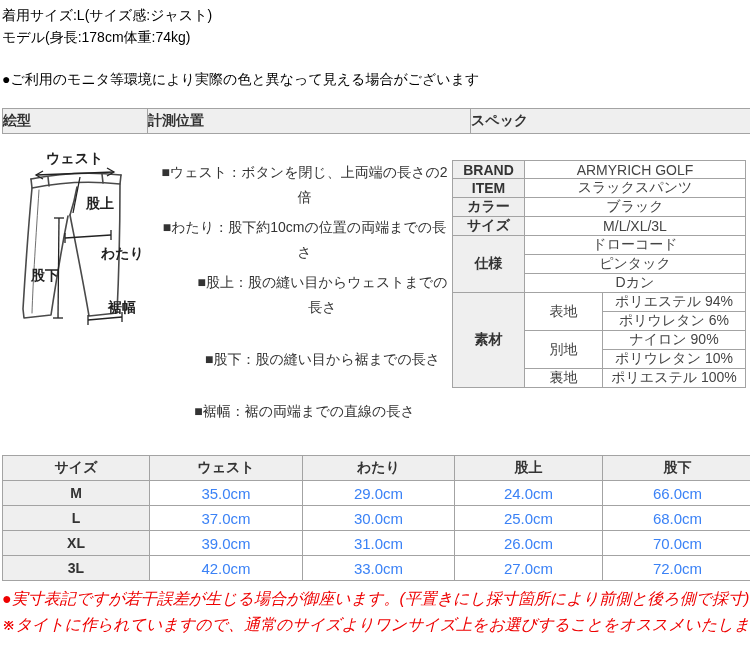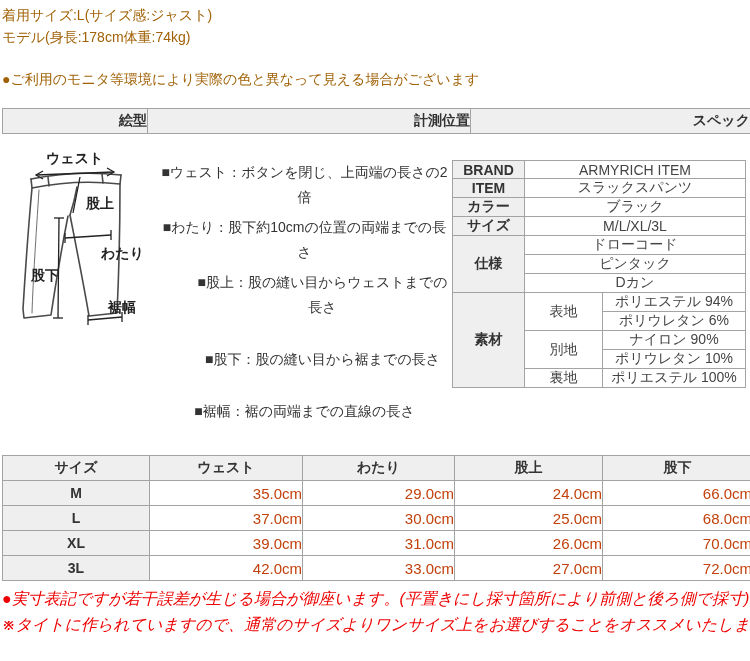--- a/index.html
+++ b/index.html
@@ -5,28 +5,28 @@
   * { margin:0; padding:0; box-sizing:border-box; }
   html,body { background:#fff; }
   body {
     width:750px; height:661px; overflow:hidden;
     font-family:"Liberation Sans","DejaVu Sans",sans-serif;
     color:#333; font-size:14px;
   }
   .page { width:750px; padding:4px 0 0 2px; }
 
   
-  .red-note { color:#a16207; font-size:14px; line-height:22px; }
+  .red-note { color:#000000; font-size:14px; line-height:22px; }
   .monitor-note { margin-top:20px; }
 
   
   .guide-header { width:748px; border-collapse:collapse; margin-top:18px; table-layout:fixed; }
   .guide-header th {
     border:1px solid #a3a3a3; background:#efefef; height:25px;
-    font-size:14px; font-weight:bold; color:#333; text-align:right; vertical-align:middle;
+    font-size:14px; font-weight:bold; color:#333; text-align:left; vertical-align:middle;
   }
 
   
   .content-row { display:flex; align-items:flex-start; width:748px; }
   .diagram-cell { width:147px; flex:0 0 147px; padding-top:12px; }
   .measure-cell { width:303px; flex:0 0 303px; padding:26px 0 0 8px; line-height:25px;text-align:center; }
   .measure-item { margin-bottom:5px; }
   .measure-item.gap { margin-bottom:27px;margin-left:36px; }
   .spec-cell { width:298px; flex:0 0 298px; padding-top:26px; }
 
@@ -38,21 +38,21 @@
   }
   .spec-table th { background:#efefef; font-weight:bold; color:#333; }
   .spec-table td { background:#fff; color:#444; font-weight:normal; }
 
   
   .size-table { width:750px; border-collapse:collapse; table-layout:fixed; margin-top:26px; }
   .size-table th, .size-table td {
     border:1px solid #a3a3a3; height:25px; vertical-align:middle; text-align:center;
   }
   .size-table th { background:#efefef; font-weight:bold; font-size:14px; color:#333; }
-  .size-table td { background:#fff; font-size:15px; color:#c2410c;text-align:right; }
+  .size-table td { background:#fff; font-size:15px; color:#3b82f6; }
 
   .bottom-notes { margin-top:5px; }
   .bottom-note { color:#ee0000; font-size:16px; line-height:26px; white-space:nowrap;font-style:italic; }
 
   svg text { font-family:"Liberation Sans","DejaVu Sans",sans-serif; }
 </style>
 </head>
 <body>
 
 <div class="page">
@@ -126,21 +126,21 @@
     <div class="spec-cell">
       <table class="spec-table">
         <colgroup>
             <col style="width:72px">
             <col style="width:78px">
             <col style="width:143px">
           </colgroup>
         <tbody>
             <tr>
           <th>BRAND</th>
-          <td colspan="2">ARMYRICH ITEM</td>
+          <td colspan="2">ARMYRICH GOLF</td>
         </tr>
         <tr>
           <th>ITEM</th>
           <td colspan="2">スラックスパンツ</td>
         </tr>
         <tr>
           <th>カラー</th>
           <td colspan="2">ブラック</td>
         </tr>
         <tr>

